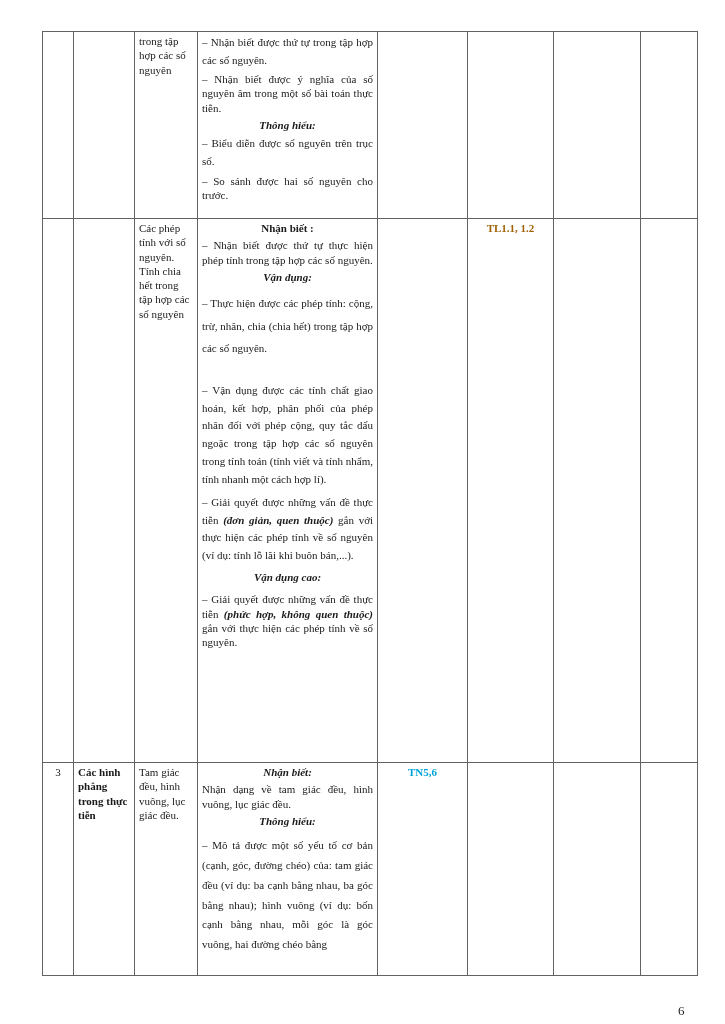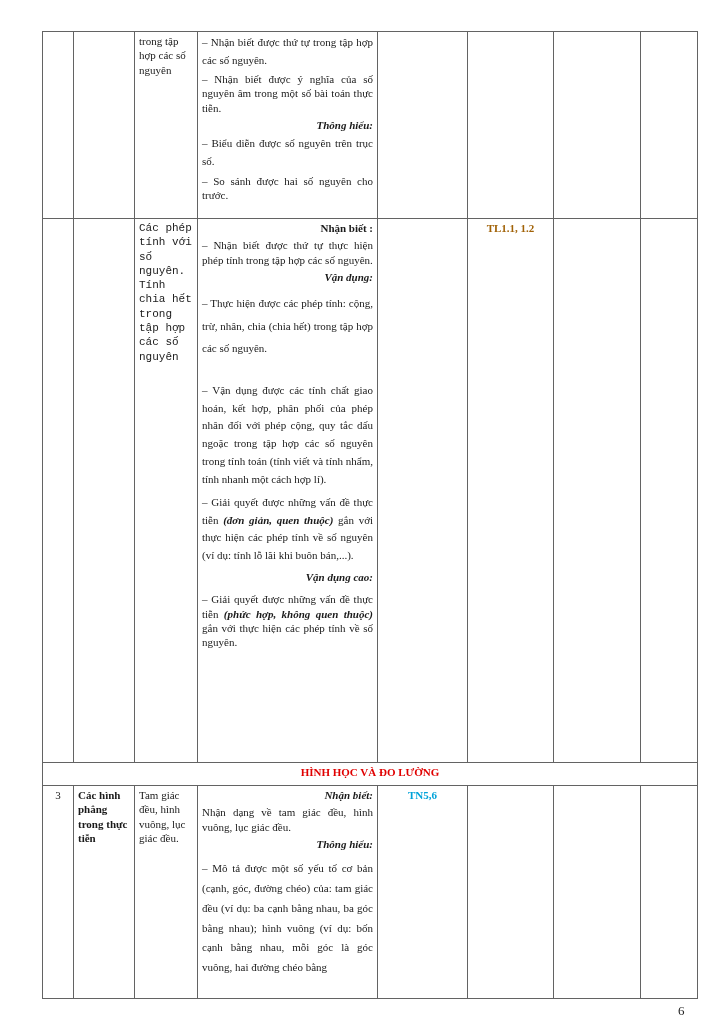--- a/index.html
+++ b/index.html
@@ -30,31 +30,31 @@
     overflow: hidden;
   }
   tr.r1 { height: 187px; }
   tr.r2 { height: 544px; }
   tr.rsec { height: 23px; }
   tr.r3 { height: 213px; }
 
   td.cell-stt { text-align: center; }
   td.cell-chapter { font-weight: bold; padding-left: 5px; }
   td.cell-topic { padding-left: 5px; }
-  td.mid { vertical-align: middle; font-family: Liberation Mono, monospace; }
+  td.mid { vertical-align: middle; }
   td.cell-req { padding: 3px 6px 2px 6px; }
   td.cell-level { text-align: center; font-weight: bold; padding-top: 3px; }
 
   .req p { text-align: justify; margin: 0 0 3px 0; line-height: 1.3; }
   .req p.tight  { line-height: 1.3; }
   .req p.medium { line-height: 1.6; }
   .req p.x15    { line-height: 1.62; margin-bottom: 5px; }
   .req p.x17    { line-height: 1.8; }
   .req p.x2     { line-height: 2.05; margin-bottom: 22px; }
-  .req p.heading { text-align: right; margin: 3px 0 3px 0; }
+  .req p.heading { text-align: center; margin: 3px 0 3px 0; }
   .req p.heading.gap { margin-bottom: 8px; }
   .req p:first-child { margin-top: 0; }
 
   td.cell-section {
     text-align: center;
     font-weight: bold;
     font-size: 13.5px;
     padding: 2px 0;
     line-height: 1.25;
   }
@@ -119,23 +119,20 @@
               <p class="heading gap"><span style="font-weight: bold; font-style: italic;">Vận dụng cao:</span></p>
               <p class="tight"><span>– Giải quyết được những vấn đề thực tiễn </span><span style="font-weight: bold; font-style: italic;">(phức hợp, không quen thuộc)</span><span> gắn với thực hiện các phép tính  về số nguyên.</span></p>
             </div>
       </td>
       <td class="cell-level"></td>
       <td class="cell-level" style="color: #a16207;">TL1.1, 1.2</td>
       <td class="cell-level"></td>
       <td class="cell-level"></td>
     </tr>
 
-    <tr class="rsec">
-      <td class="cell-section" colspan="8" style="color: rgb(224, 0, 0);">HÌNH HỌC VÀ ĐO LƯỜNG</td>
-    </tr>
 
     <tr class="r3">
       <td class="cell-stt">3</td>
       <td class="cell-chapter">Các hình phẳng trong thực tiễn</td>
       <td class="cell-topic">Tam giác đều, hình vuông, lục giác đều.</td>
       <td class="cell-req">
         <div class="req">
               <p class="heading"><span style="font-weight: bold; font-style: italic;">Nhận biết:</span></p>
               <p class="tight"><span>Nhận dạng về tam giác đều, hình vuông, lục giác đều.</span></p>
               <p class="heading gap"><span style="font-weight: bold; font-style: italic;">Thông hiểu:</span></p>

